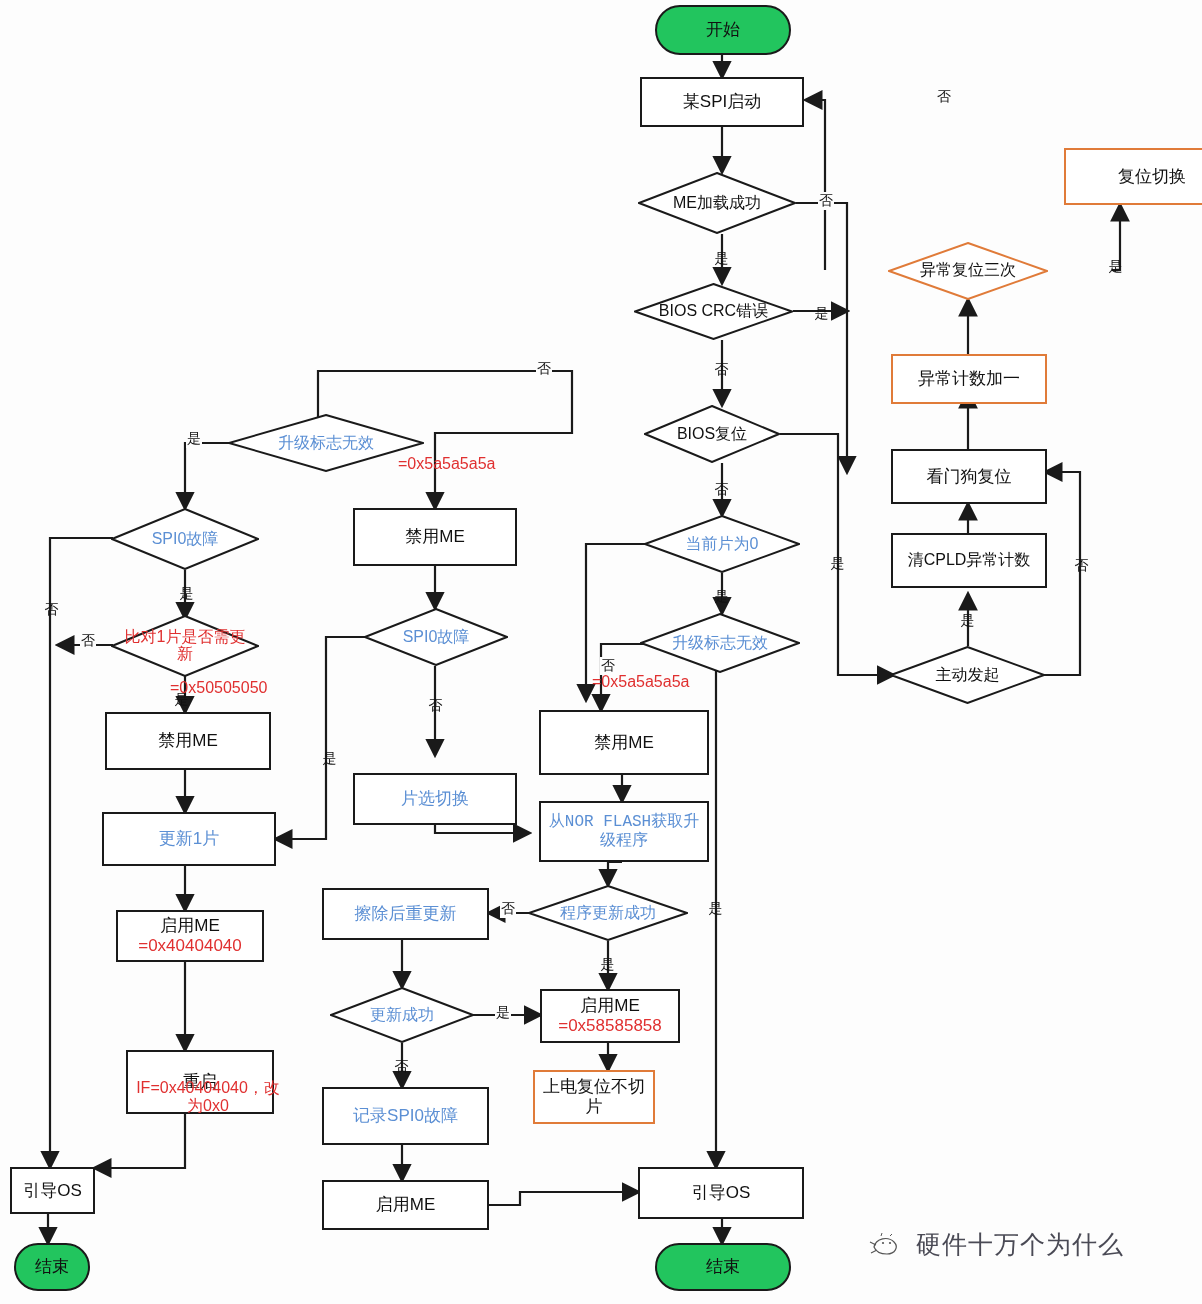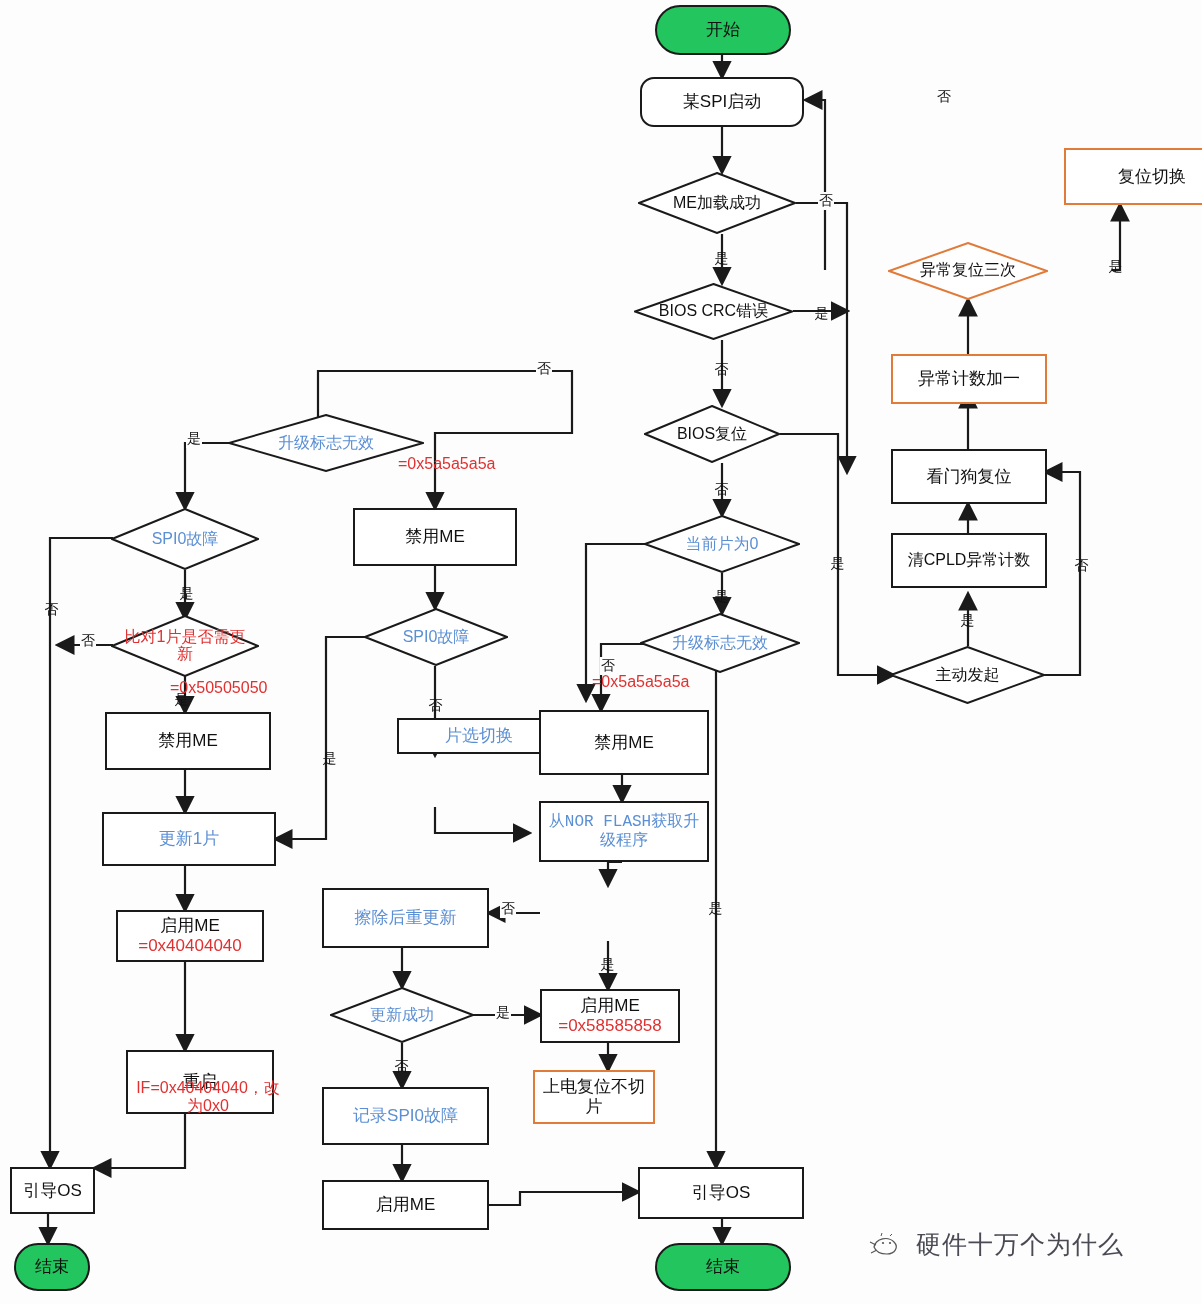--- a/index.html
+++ b/index.html
@@ -145,21 +145,21 @@
       <path d="M780,434 L838,434 L838,675 L893,675"></path>
 
       <path d="M664,544 L586,544 L586,700"></path>
     </g>
   </svg>
 
   <div class="node term f16" style="left:655px;top:5px;width:136px;height:50px;">
     <span class="t-black">开始</span>
   </div>
 
-  <div class="node rect f16" style="left:640px;top:77px;width:164px;height:50px;border-radius:14px;">
+  <div class="node rect f16" style="left:640px;top:77px;width:164px;height:50px;">
     <span class="t-black">某SPI启动</span>
   </div>
 
   <div class="node dia" style="left:638px;top:172px;width:158px;height:62px;">
     <svg class="shape" viewBox="0 0 158 62" preserveAspectRatio="none">
         <polygon points="79,1 157,31 79,61 1,31" fill="#fff" stroke="#1a1a1a" stroke-width="2"></polygon>
       </svg>
     <span class="lbl t-black f15">ME加载成功</span>
   </div>
 
@@ -272,25 +272,25 @@
     <span class="t-black">禁用ME</span>
   </div>
 
   <div class="node dia" style="left:364px;top:608px;width:144px;height:58px;">
     <svg class="shape" viewBox="0 0 144 58" preserveAspectRatio="none">
         <polygon points="72,1 143,29 72,57 1,29" fill="#fff" stroke="#1a1a1a" stroke-width="2"></polygon>
       </svg>
     <span class="lbl t-blue f15">SPI0故障</span>
   </div>
 
-  <div class="node rect f16" style="left:353px;top:718px;width:164px;height:36px;margin-left:44px;">
+  <div class="node rect f16" style="left:353px;top:773px;width:164px;height:52px;">
     <span class="t-blue">片选切换</span>
   </div>
 
-  <div class="node rect f16" style="left:322px;top:888px;width:167px;height:60px;">
+  <div class="node rect f16" style="left:322px;top:888px;width:167px;height:52px;">
     <span class="t-blue">擦除后重更新</span>
   </div>
 
   <div class="node dia" style="left:330px;top:987px;width:144px;height:56px;">
     <svg class="shape" viewBox="0 0 144 56" preserveAspectRatio="none">
         <polygon points="72,1 143,28 72,55 1,28" fill="#fff" stroke="#1a1a1a" stroke-width="2"></polygon>
       </svg>
     <span class="lbl t-blue f15">更新成功</span>
   </div>
 
@@ -303,20 +303,26 @@
   </div>
 
   <div class="node rect f16" style="left:539px;top:710px;width:170px;height:65px;">
     <span class="t-black">禁用ME</span>
   </div>
 
   <div class="node rect f15" style="left:539px;top:801px;width:170px;height:61px;font-family:Liberation Mono, monospace;">
     <span class="t-blue" style="line-height:1.15;">从NOR FLASH获取升级程序</span>
   </div>
 
+  <div class="node dia" style="left:528px;top:885px;width:160px;height:56px;">
+    <svg class="shape" viewBox="0 0 160 56" preserveAspectRatio="none">
+        <polygon points="80,1 159,28 80,55 1,28" fill="#fff" stroke="#1a1a1a" stroke-width="2"></polygon>
+      </svg>
+    <span class="lbl t-blue f15">程序更新成功</span>
+  </div>
 
   <div class="node rect" style="left:540px;top:989px;width:140px;height:54px;flex-direction:column;">
     <span class="t-black f16">启用ME</span>
     <span class="t-red f16">=0x58585858</span>
   </div>
 
   <div class="node rect orange f16" style="left:533px;top:1070px;width:122px;height:54px;">
     <span class="t-black" style="line-height:1.15;">上电复位不切片</span>
   </div>
 

